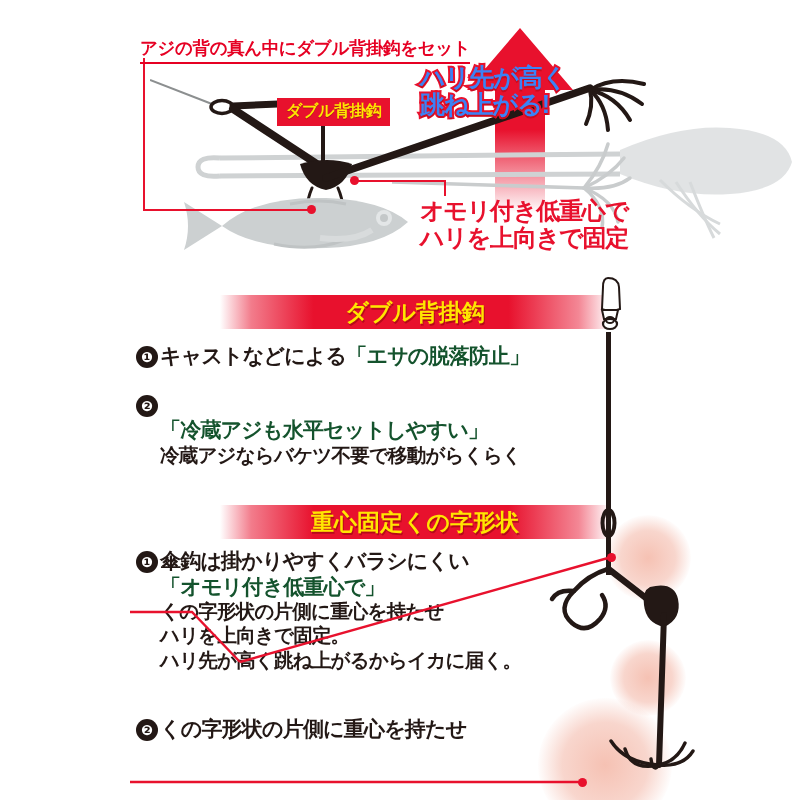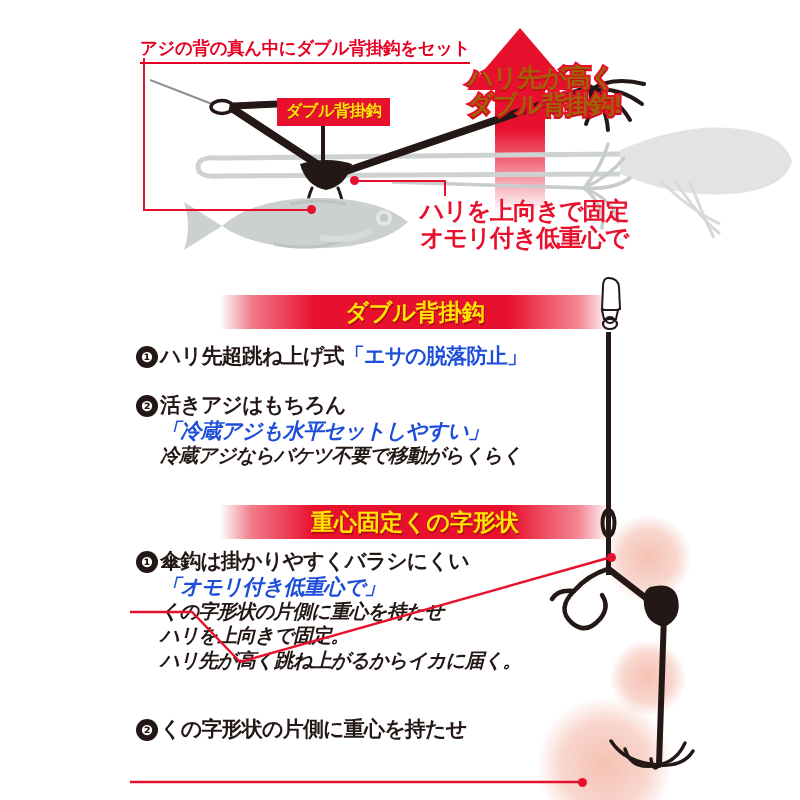--- a/index.html
+++ b/index.html
@@ -32,26 +32,25 @@
     font-size:16px;font-weight:bold;
     padding:3px 9px 4px 9px;
     letter-spacing:-0.3px;white-space:nowrap;
     text-shadow:0 1px 0 rgba(0,0,0,.25);
   }
 
   
   .arrow-text{
     left:420px;top:64px;
     font-size:25px;font-weight:bold;
-    color:#a16207;line-height:1.08;
+    color:#3b82f6;line-height:1.08;
     letter-spacing:-1px;white-space:nowrap;
     -webkit-text-stroke:4px #e8112d;
     paint-order:stroke fill;
     text-shadow:0 2px 0 rgba(150,0,0,.35);
-    margin-left:48px;
   }
   .arrow-text span{display:block;}
 
   
   .weight-text{
     left:420px;top:198px;
     font-size:24px;font-weight:bold;color:#e8112d;
     line-height:1.12;letter-spacing:-1.2px;white-space:nowrap;
   }
   .weight-text span{display:block;}
@@ -80,28 +79,28 @@
   .bullet-row{display:flex;align-items:flex-start;}
   .num{
     display:inline-flex;align-items:center;justify-content:center;
     width:22px;height:22px;border-radius:50%;
     background:#231815;color:#fff;
     font-size:14px;font-weight:bold;
     flex:0 0 auto;margin-top:3px;margin-right:2px;
     font-family:"DejaVu Sans",sans-serif;
   }
   .blk{font-size:21px;font-weight:bold;color:#231815;letter-spacing:-0.8px;line-height:1.22;white-space:nowrap;}
-  .red{color:#1d4ed8;}
+  .red{color:#14532d;}
   .sub{font-size:19.5px;font-weight:bold;color:#231815;letter-spacing:-0.8px;line-height:1.24;white-space:nowrap;}
 
   #b1{left:136px;top:343px;}
   #b2{left:136px;top:392px;}
   #b3{left:136px;top:548px;}
   #b4{left:136px;top:716px;}
-  .indent{padding-left:24px;font-style:italic;}
+  .indent{padding-left:24px;}
 
   
   .dot{width:9px;height:9px;border-radius:50%;background:#e8112d;}
   .lline{background:#e8112d;}
 
   
   .glow{
     border-radius:50%;
     background:radial-gradient(circle,rgba(245,190,175,.95) 0%,rgba(246,200,188,.75) 45%,rgba(255,255,255,0) 72%);
   }
@@ -198,42 +197,41 @@
     <div class="abs dot" style="left:350px;top:176px;"></div>
     <div class="abs lline" style="left:358px;top:180px;width:88px;height:2px;"></div>
     <div class="abs lline" style="left:444px;top:180px;width:2px;height:16px;"></div>
 
     <div class="abs top-label">アジの背の真ん中にダブル背掛鈎をセット</div>
 
     <div class="abs red-badge">ダブル背掛鈎</div>
 
     <div class="abs arrow-text">
       <span>ハリ先が高く</span>
-      <span>ダブル背掛鈎!</span>
+      <span>跳ね上がる!</span>
     </div>
 
     <div class="abs weight-text">
+      <span>オモリ付き低重心で</span>
       <span>ハリを上向きで固定</span>
-      <span>オモリ付き低重心で</span>
     </div>
   </div>
 
   <div id="sect1" class="abs sect-bar">
     <span class="t">ダブル背掛鈎</span>
   </div>
 
   <div id="b1" class="abs bullet-row">
     <span class="num">❶</span>
-    <span class="blk"><span>ハリ先超跳ね上げ式</span><span class="red">「エサの脱落防止」</span></span>
+    <span class="blk"><span>キャストなどによる</span><span class="red">「エサの脱落防止」</span></span>
   </div>
 
   <div id="b2" class="abs">
     <div class="bullet-row">
       <span class="num">❷</span>
-      <span class="blk">活きアジはもちろん</span>
     </div>
     <div class="blk red indent">「冷蔵アジも水平セットしやすい」</div>
     <div class="sub indent">冷蔵アジならバケツ不要で移動がらくらく</div>
   </div>
 
   <div id="sect2" class="abs sect-bar">
     <span class="t">重心固定くの字形状</span>
   </div>
 
   <div id="b3" class="abs">

